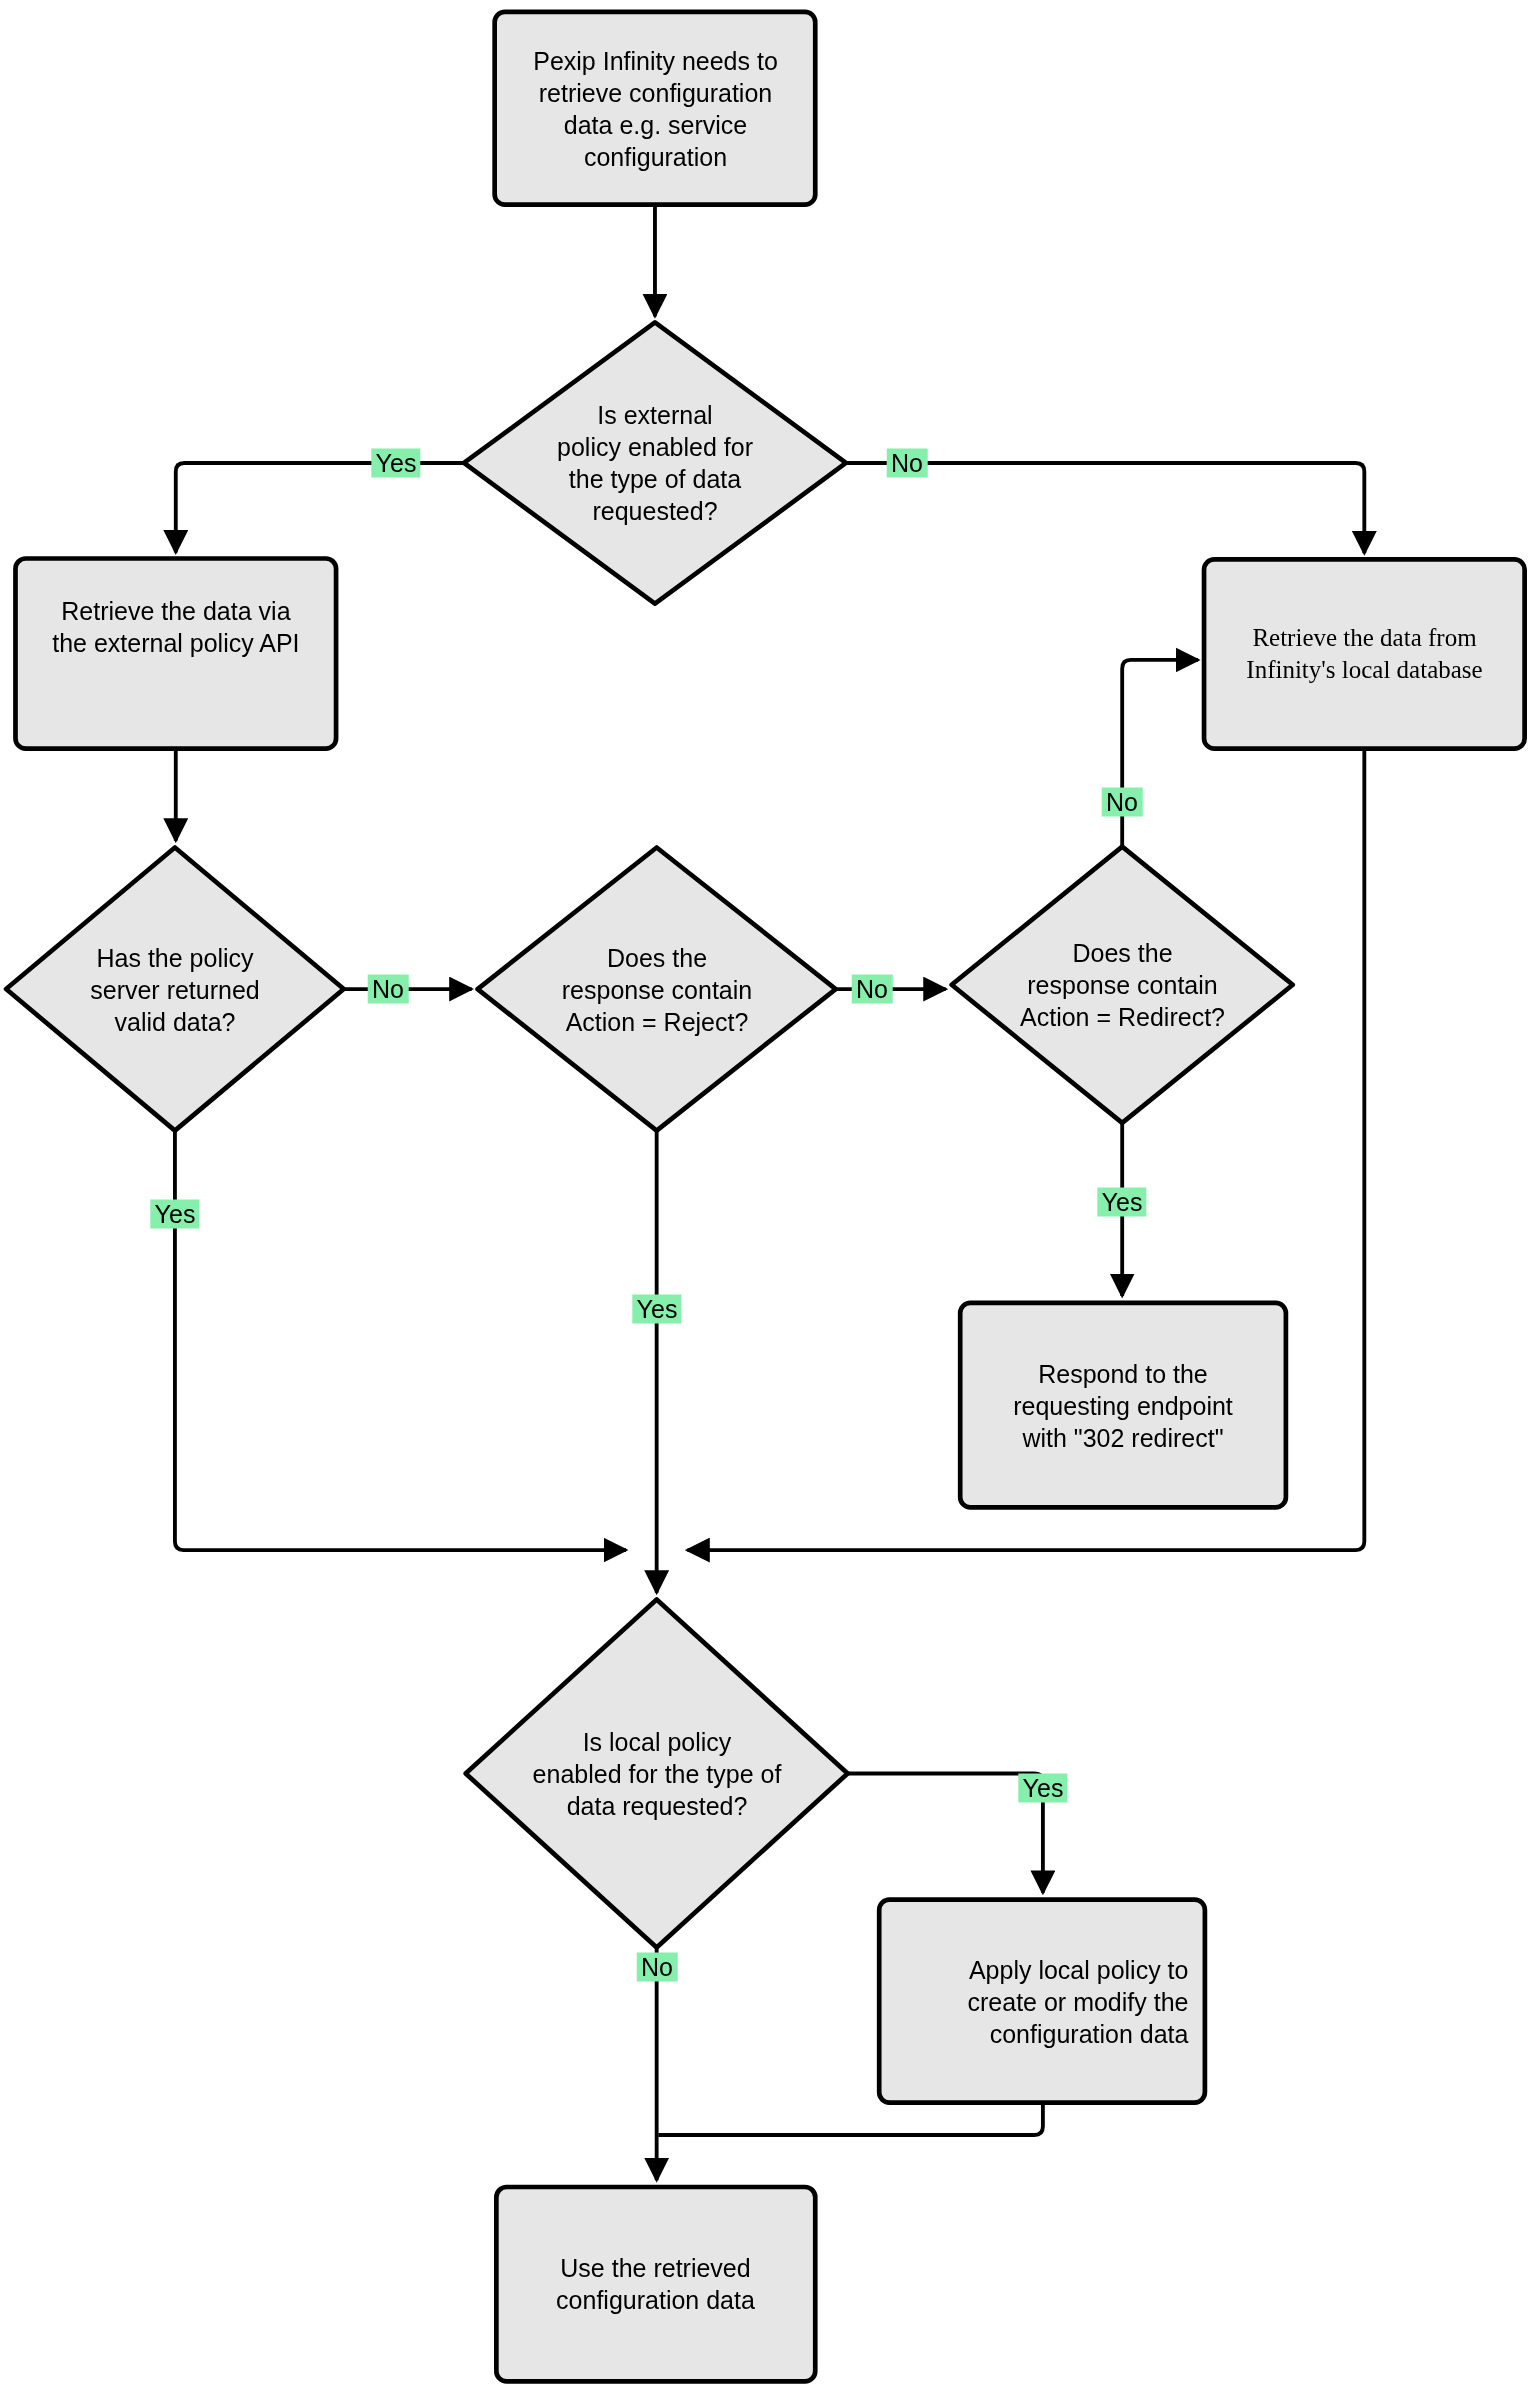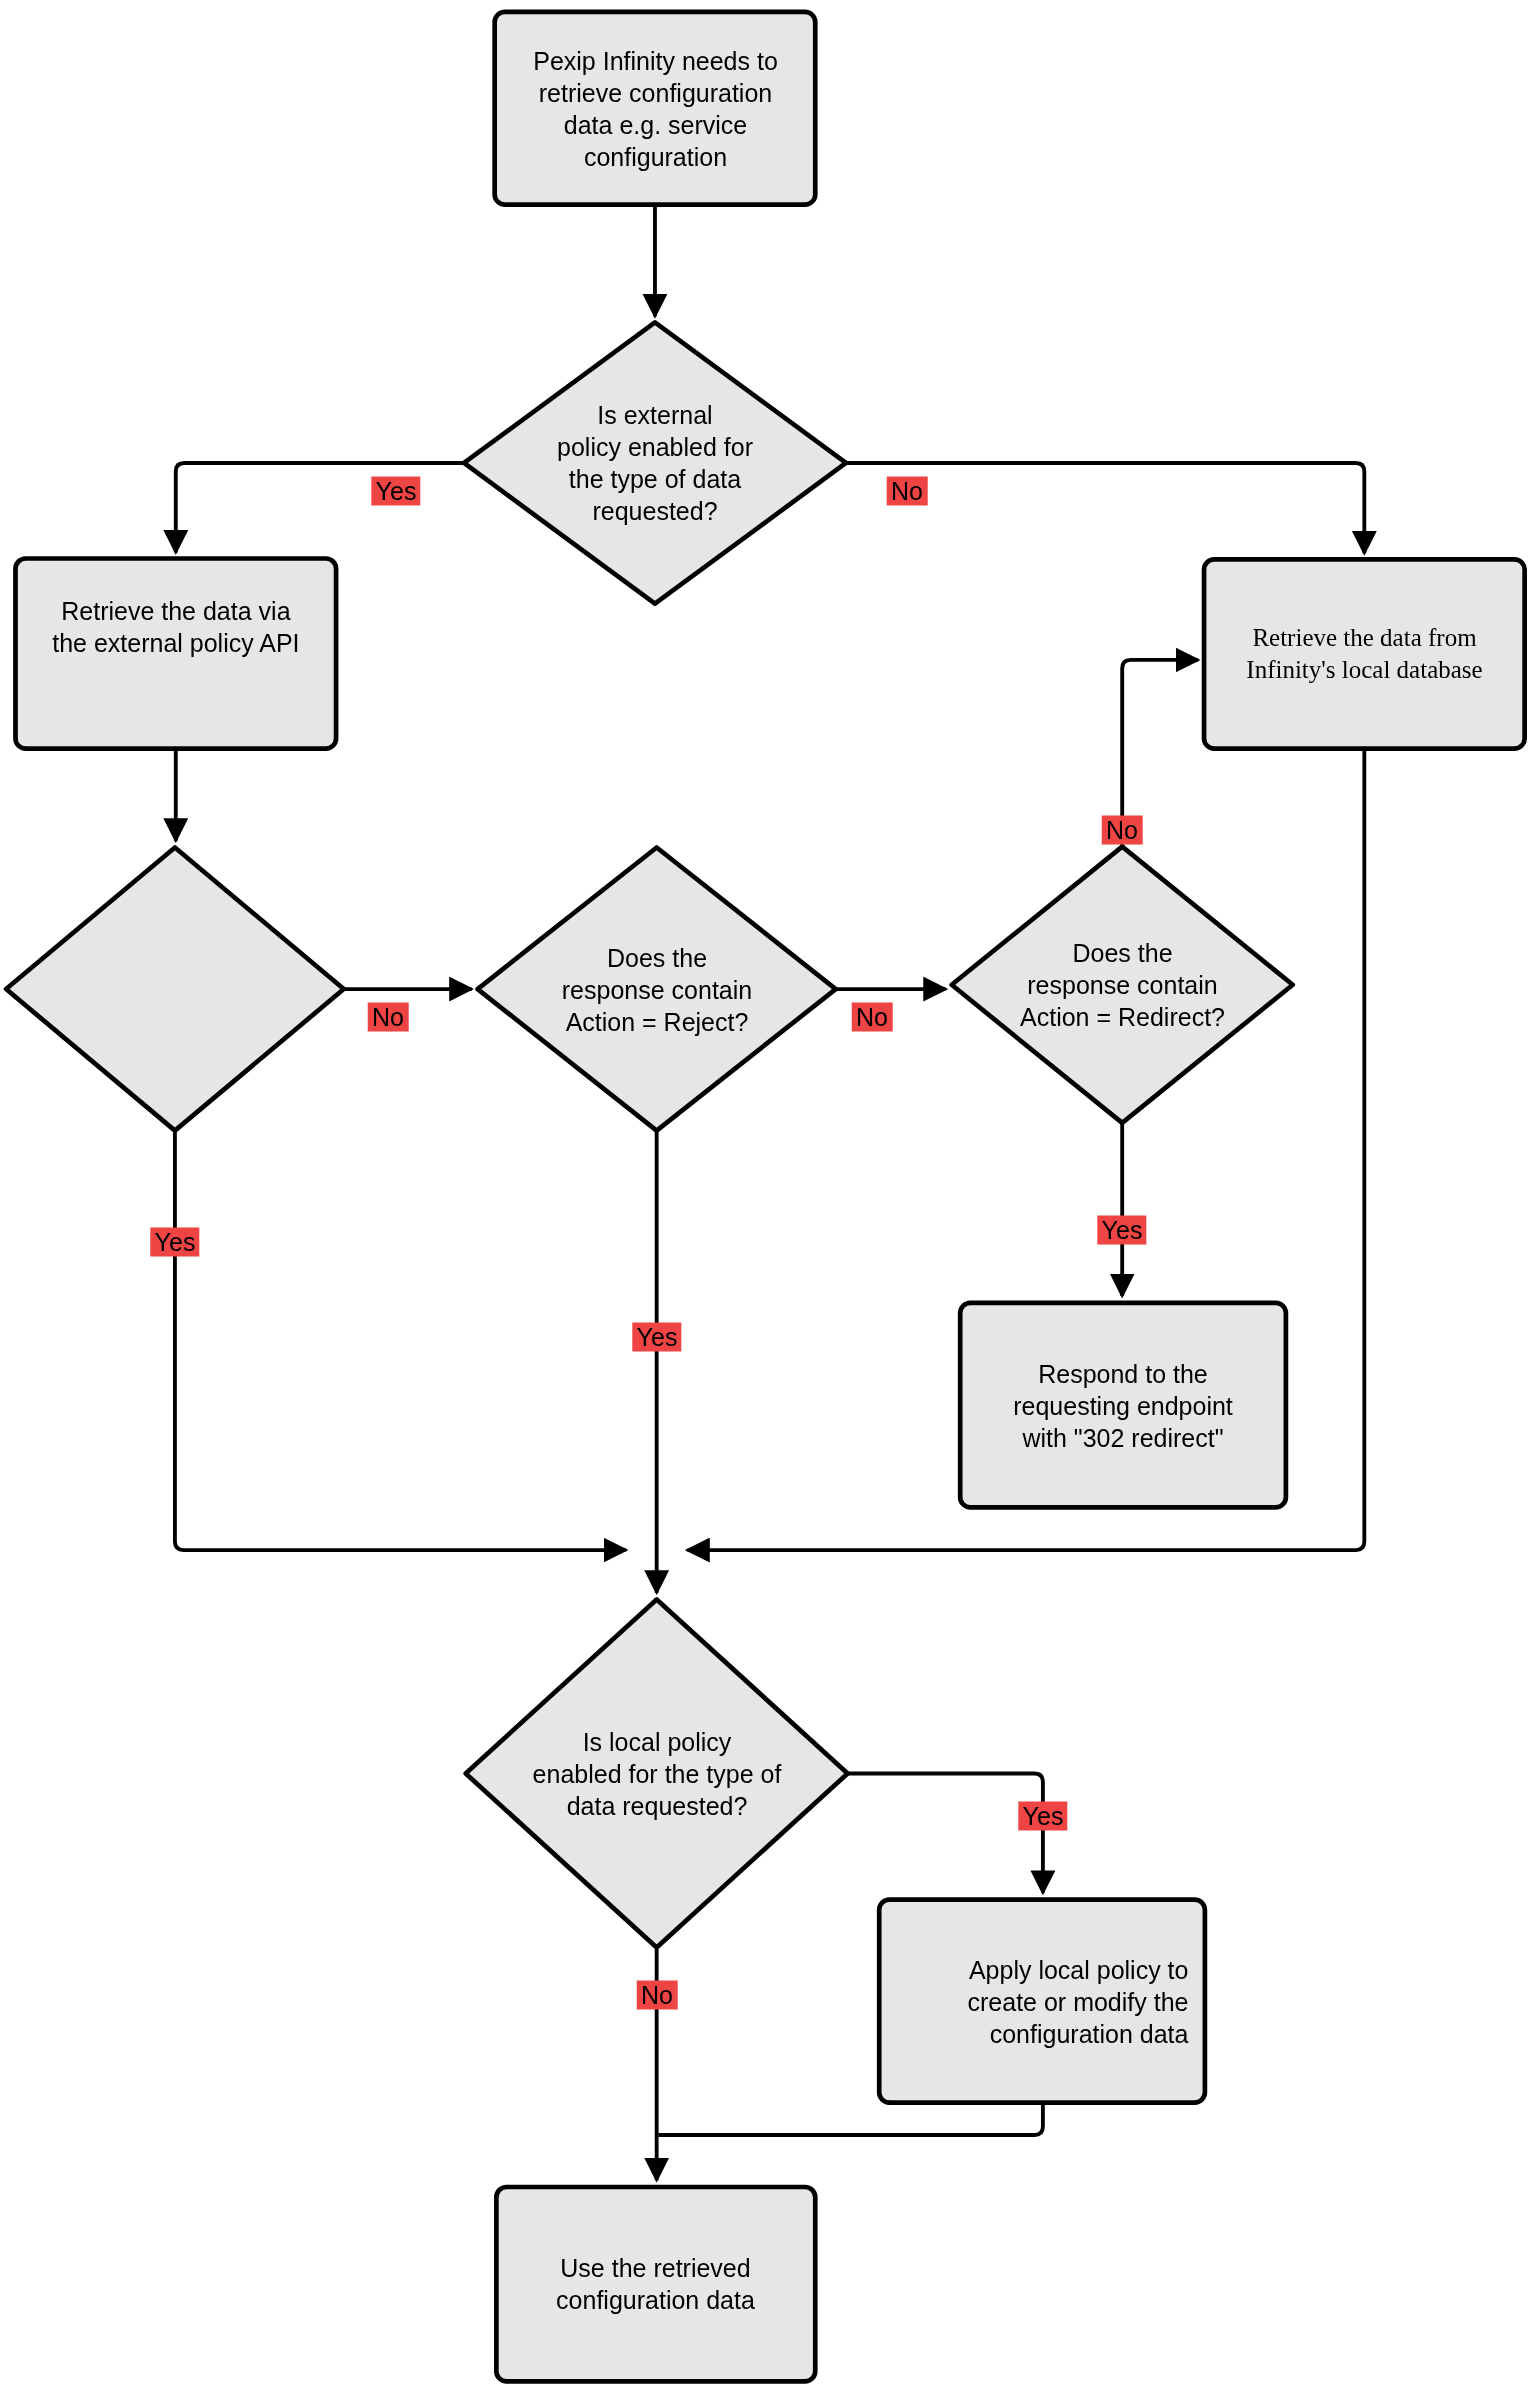--- a/index.html
+++ b/index.html
@@ -20,27 +20,26 @@
     text-align: center;
     font-size: 25px;
     line-height: 32px;
     color: #000000;
     white-space: pre-line;
     pointer-events: none;
   }
   .elabel {
     position: absolute;
     transform: translate(-50%, -50%);
-    background: #ef4444;
+    background: #86efac;
     padding: 0 4.3px;
     font-size: 25px;
     line-height: 29px;
     color: #000000;
     pointer-events: none;
-    margin-top: 28px;
   }
 </style>
 </head>
 <body>
 
 <div id="canvas">
 
   <svg id="edges-svg" width="1535" height="2401" viewBox="0 0 1800 2816">
     <defs>
       <marker id="arr" viewBox="0 0 10 10" refX="9" refY="5" markerWidth="6.5" markerHeight="6.5" orient="auto-start-reverse">
@@ -95,20 +94,25 @@
 configuration</span>
   </div>
   <div class="node" style="left:15.4px; top:532px; width:321px; height:190px;">
     <span>Retrieve the data via
 the external policy API</span>
   </div>
   <div class="node" style="left:1204px; top:559px; width:321px; height:189px;font-family:Liberation Serif, serif;">
     <span>Retrieve the data from
 Infinity's local database</span>
   </div>
+  <div class="node" style="left:6px; top:848px; width:338px; height:283px;">
+    <span>Has the policy
+server returned
+valid data?</span>
+  </div>
   <div class="node" style="left:478px; top:848px; width:358px; height:283px;">
     <span>Does the
 response contain
 Action = Reject?</span>
   </div>
   <div class="node" style="left:952px; top:847px; width:341px; height:276px;">
     <span>Does the
 response contain
 Action = Redirect?</span>
   </div>

